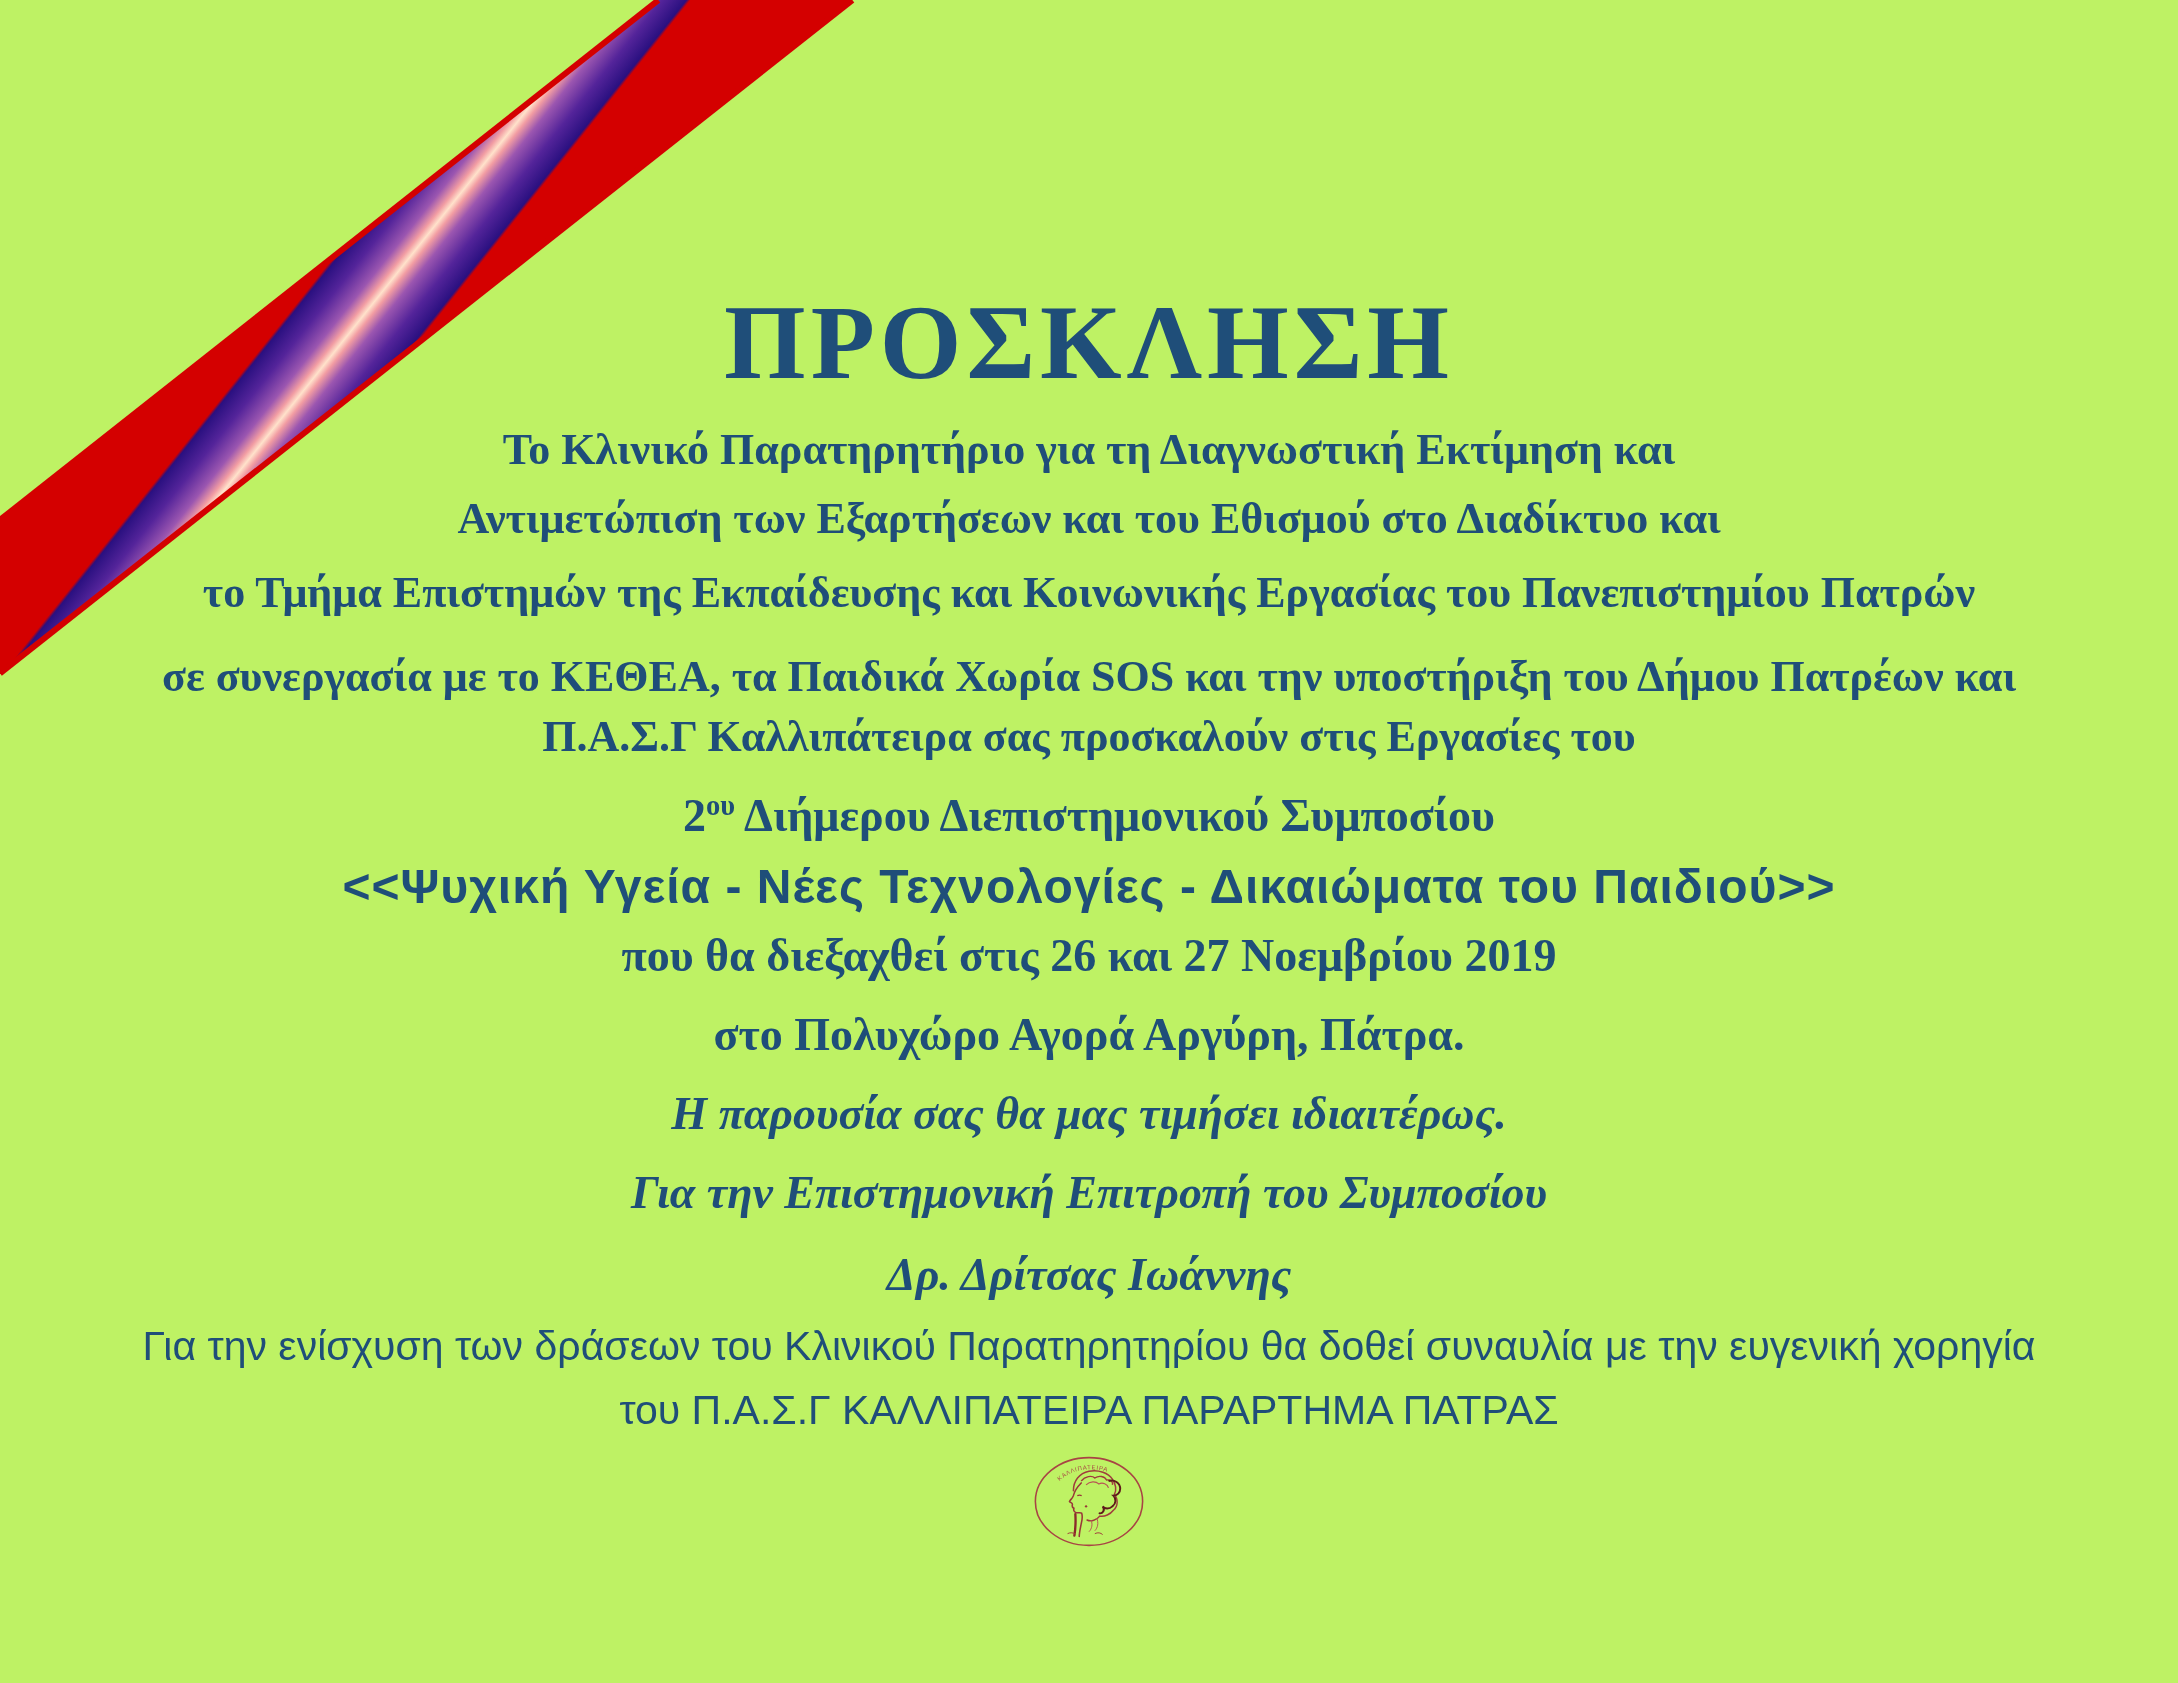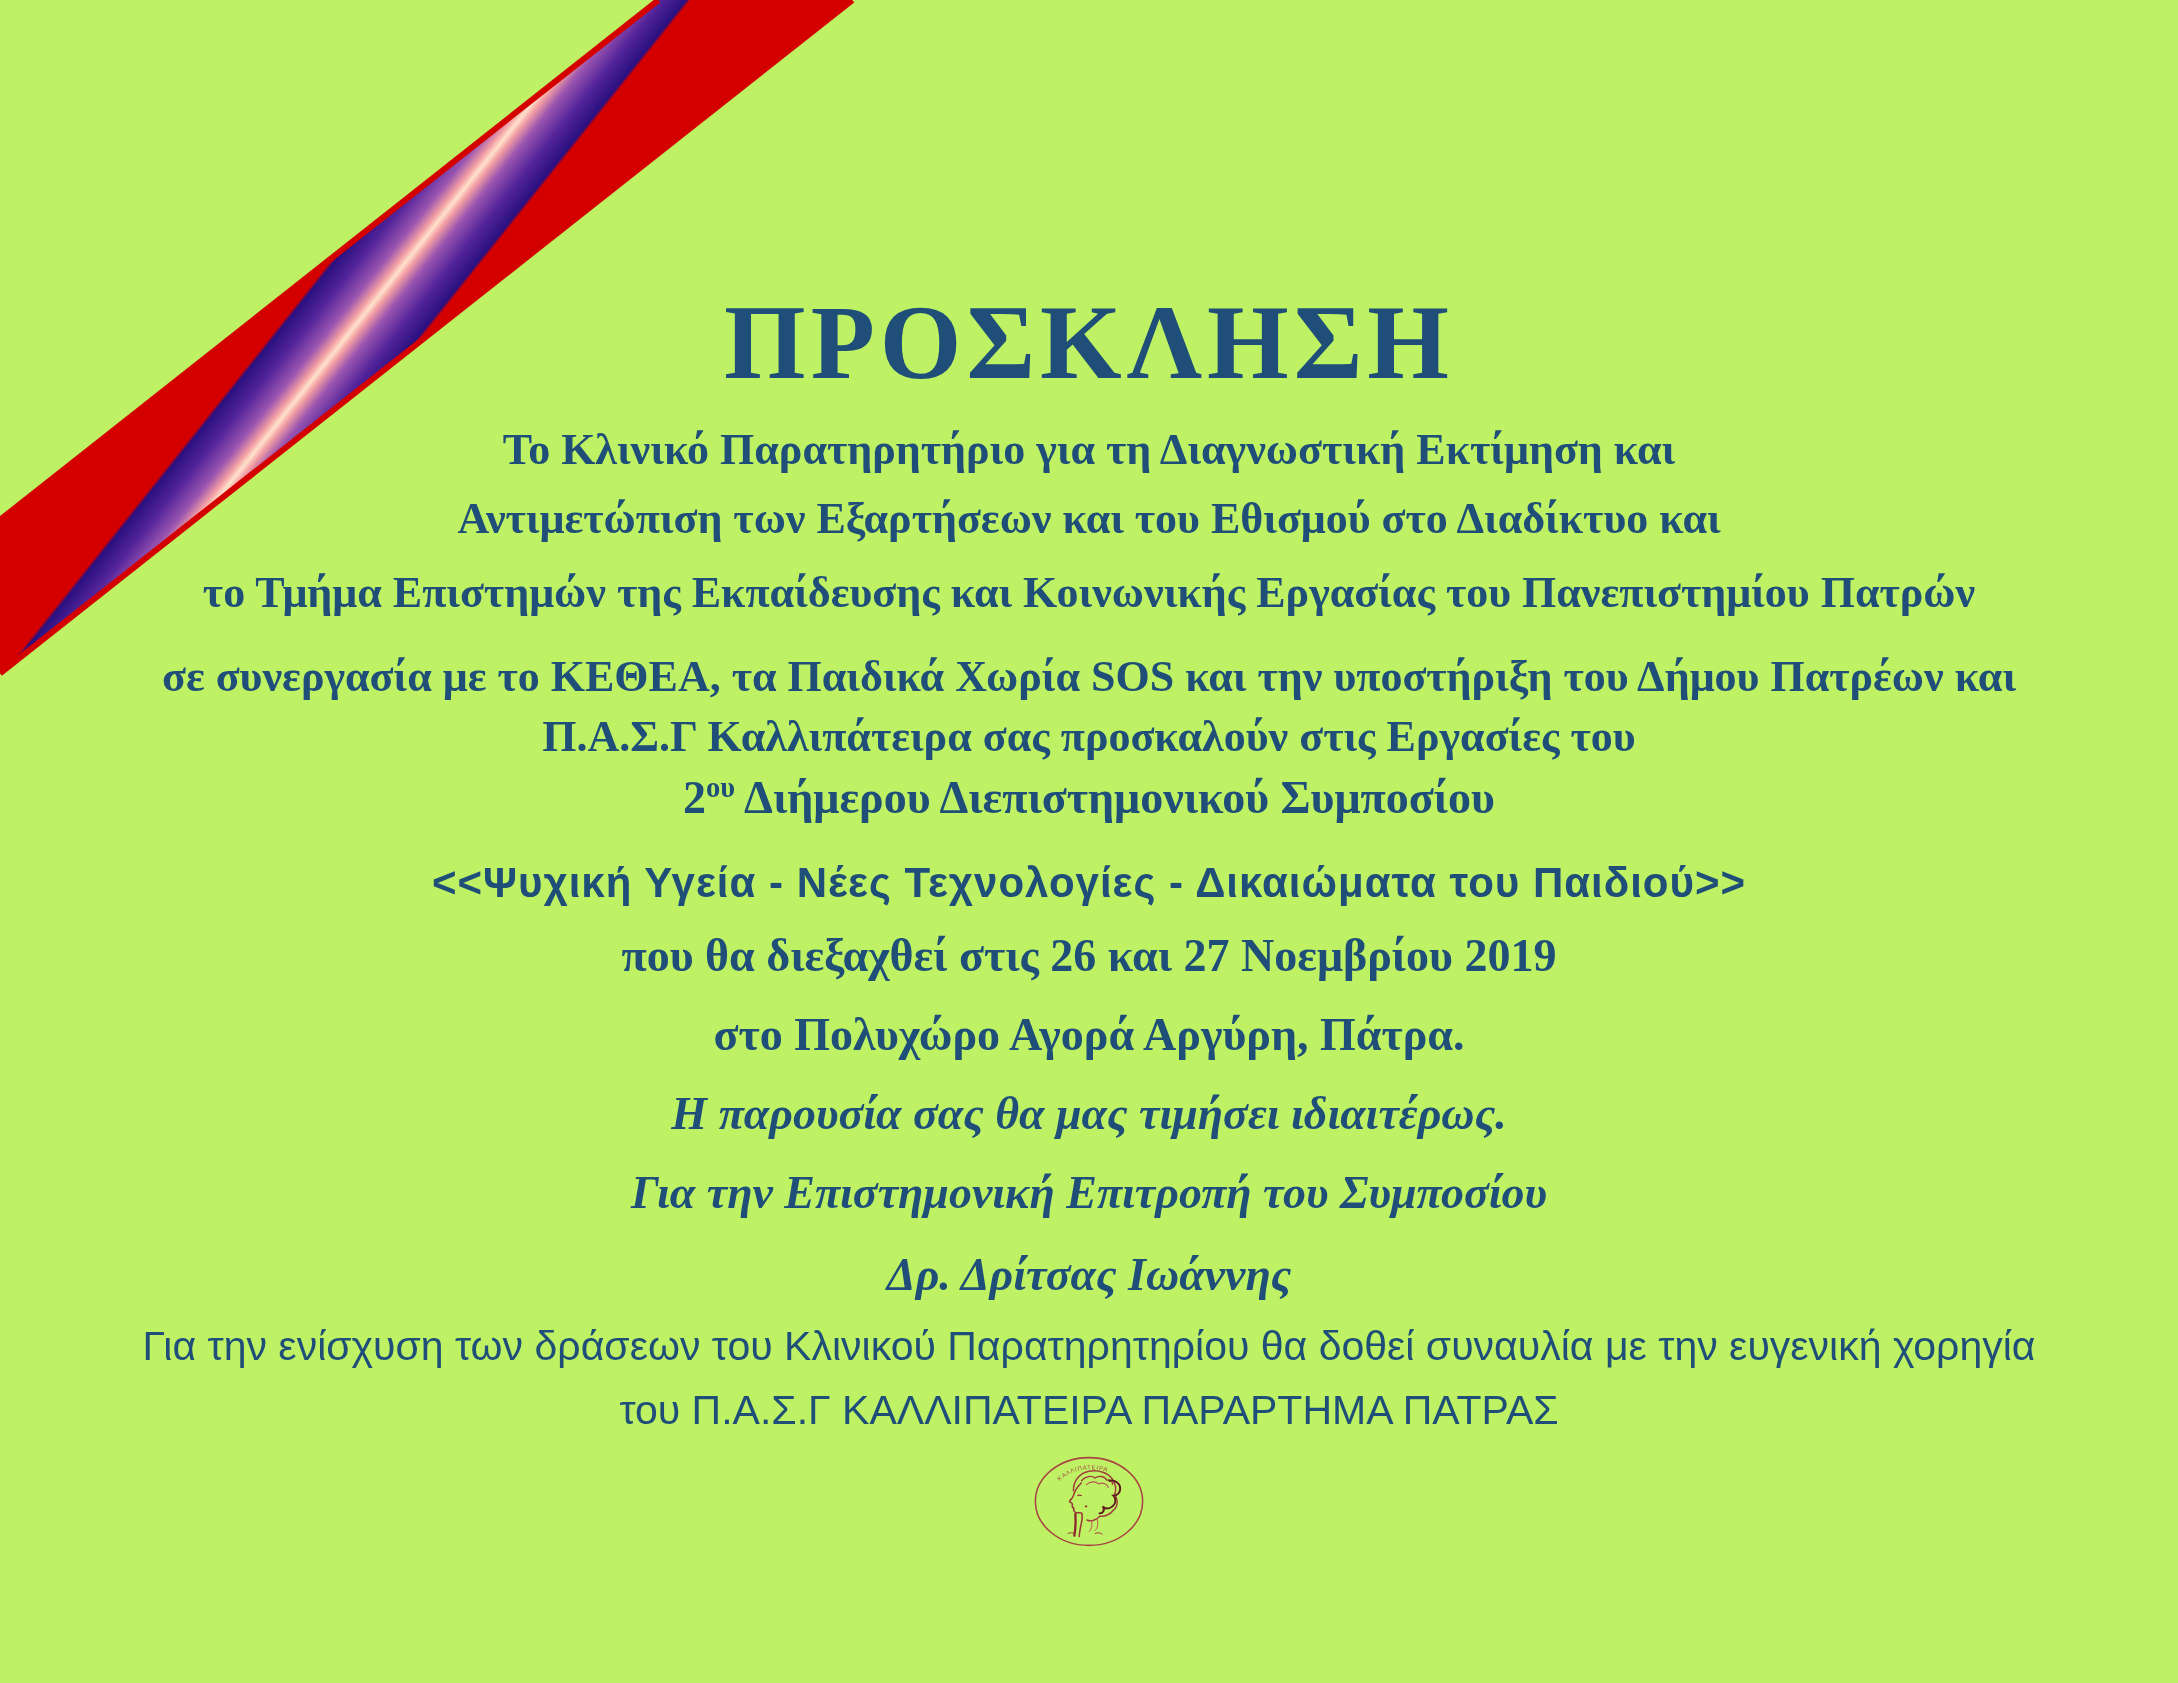--- a/index.html
+++ b/index.html
@@ -32,25 +32,25 @@
     font-size: 105px;
     letter-spacing: 5px;
   }
   .serif-44 { font-size: 44px; }
   .serif-46 { font-size: 46px; }
   .l2  { top: 424px; }
   .l3  { top: 493px; }
   .l4  { top: 567px; }
   .l5  { top: 651px; }
   .l6  { top: 711px; }
-  .l7  { top: 770px; }
+  .l7  { top: 788px; }
   .l8  {
     top: 858px;
     font-family: "Liberation Sans", sans-serif;
-    font-size: 42px;
+    font-size: 48px;
     font-weight: 900;
     letter-spacing: 1px;
   }
   .l9  { top: 928px; }
   .l10 { top: 1007px; }
   .l11 { top: 1086px; font-style: italic; }
   .l12 { top: 1165px; font-style: italic; }
   .l13 { top: 1247px; font-style: italic; }
   .footer-sans {
     font-family: "Liberation Sans", sans-serif;

